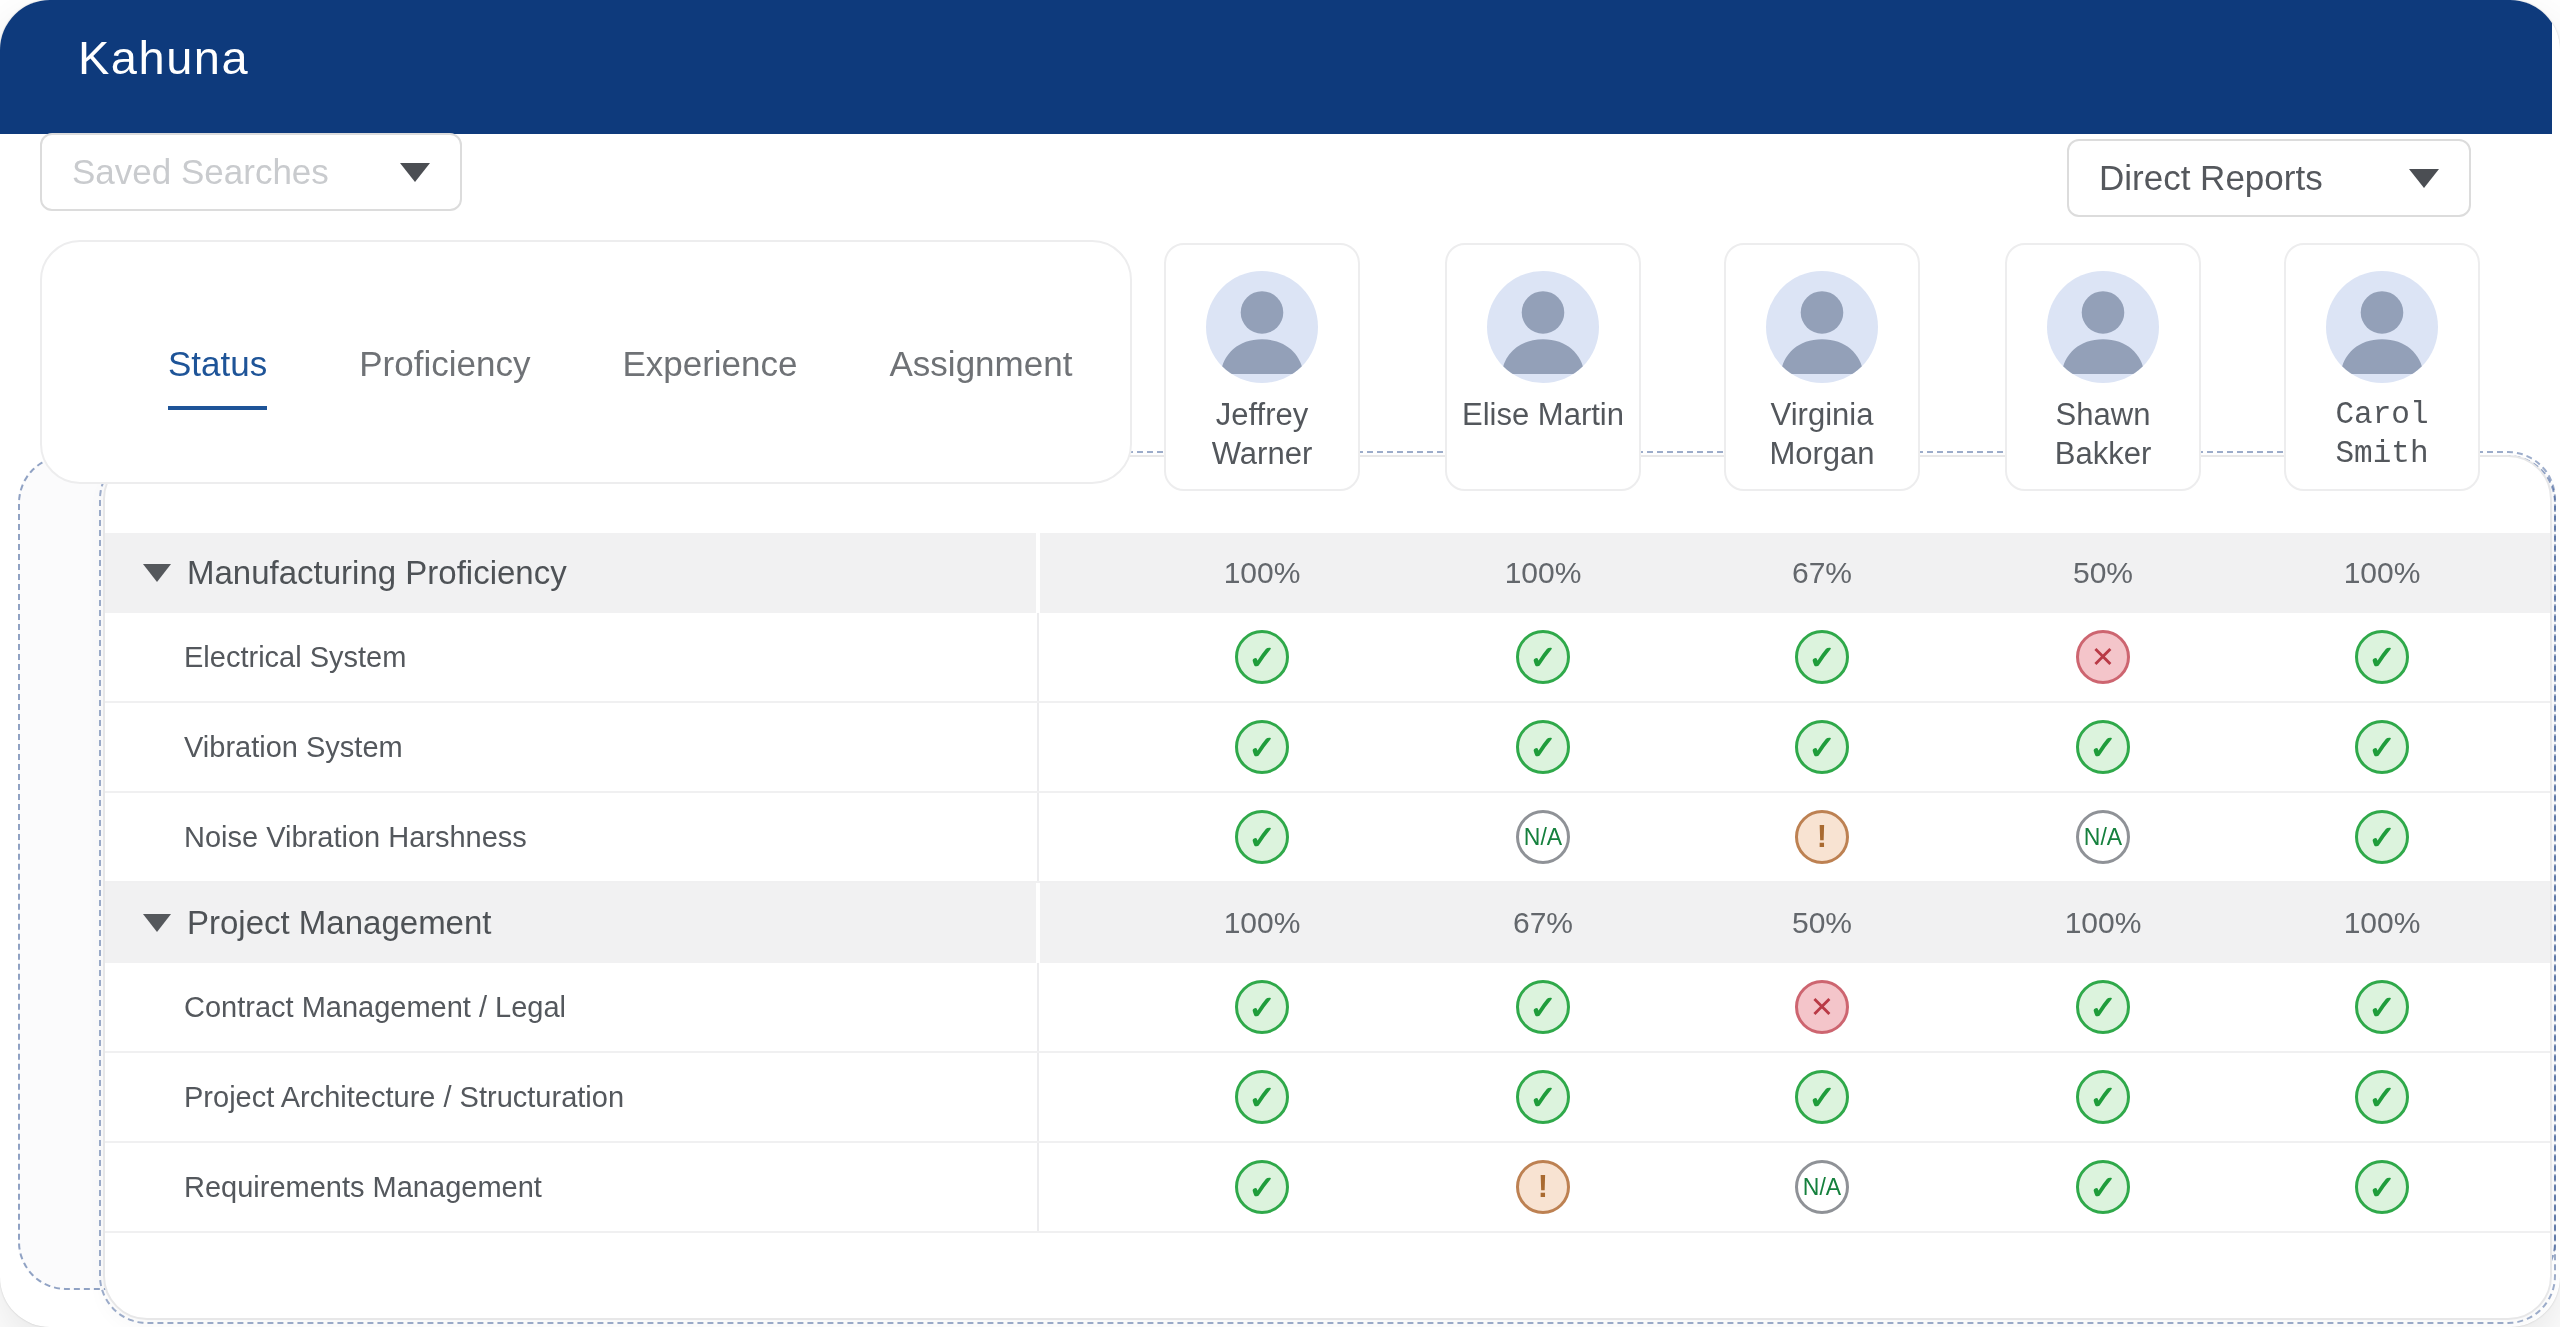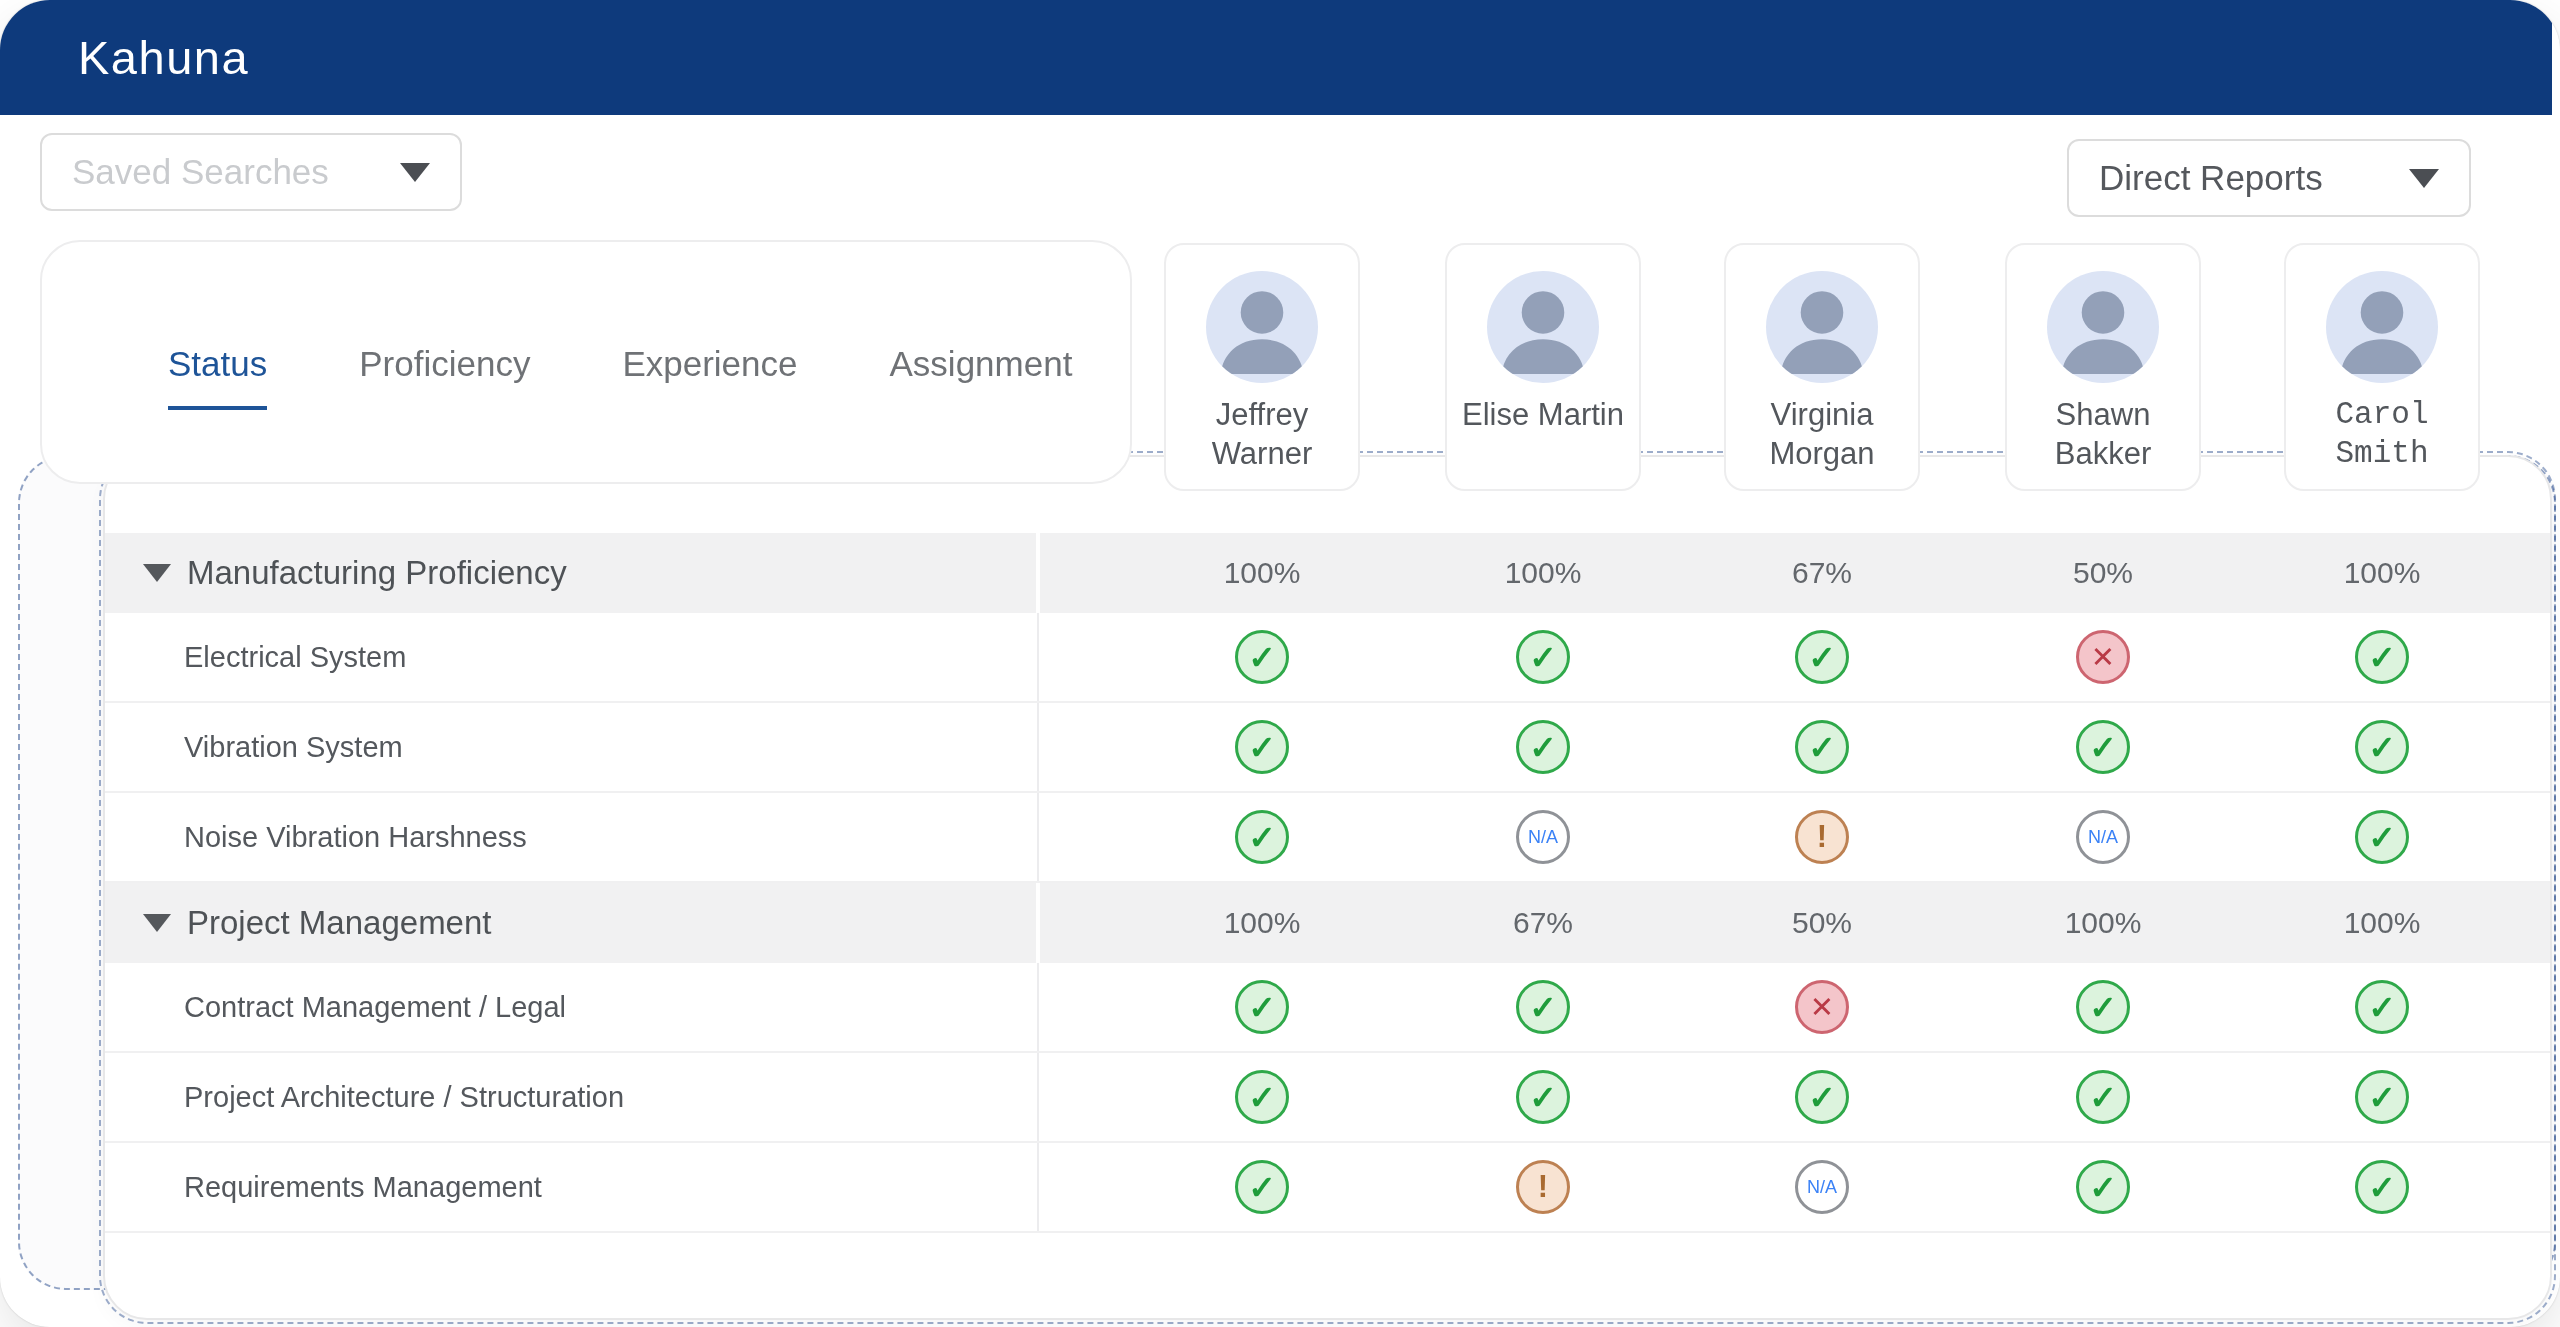--- a/index.html
+++ b/index.html
@@ -3,21 +3,21 @@
 <meta charset="utf-8">
 <style>
   html,body{margin:0;padding:0;background:#ffffff;}
   .app{
     position:relative;width:2560px;height:1327px;
     background:#fff;border-radius:50px;overflow:hidden;
     font-family:"Liberation Sans", sans-serif;
     box-shadow:0 0 2px rgba(0,0,0,.18), 0 20px 50px rgba(0,0,0,.10);
   }
   
-  .topbar{position:absolute;left:0;top:0;right:8px;height:115px;background:#0e3a7c;}
+  .topbar{position:absolute;left:0;top:0;right:8px;height:134px;background:#0e3a7c;}
   .brand{position:absolute;left:78px;top:0;height:115px;line-height:115px;
          color:#fff;font-size:47px;font-weight:500;letter-spacing:1.5px;}
   
   .select{
     position:absolute;height:78px;border:2px solid #dcdcdc;border-radius:12px;
     display:flex;align-items:center;padding:0 30px;box-sizing:border-box;
     font-size:35px;background:#fff;cursor:pointer;
   }
   .select .caret{margin-left:auto;width:0;height:0;
     border-left:15px solid transparent;border-right:15px solid transparent;
@@ -55,21 +55,21 @@
   .skill-row .vline{position:absolute;left:932px;top:0;bottom:0;width:2px;background:#ececee;}
   .skill-name{position:absolute;left:79px;top:50%;transform:translateY(-50%);
     font-size:29px;color:#54585d;}
   .cell{position:absolute;top:50%;transform:translate(-50%,-50%);}
   .score{font-size:30px;color:#63676c;}
   .status{width:54px;height:54px;border-radius:50%;box-sizing:border-box;
     display:flex;align-items:center;justify-content:center;cursor:pointer;}
   .status.check{background:#dcf3dd;border:3px solid #2fa94a;color:#1f9c3b;font-size:33px;font-weight:bold;}
   .status.cross{background:#f4c5ca;border:3px solid #cd6570;color:#b93a46;font-size:29px;}
   .status.warn {background:#f8e3d2;border:3px solid #bd8152;color:#a96a30;font-size:31px;font-weight:bold;}
-  .status.na   {background:#ffffff;border:3px solid #8f9297;color:#3b82f6;font-size:18px;}
+  .status.na   {background:#ffffff;border:3px solid #8f9297;color:#15803d;font-size:23px;}
 </style>
 </head>
 <body>
 
 <div class="app">
 
   <div class="topbar">
     <div class="brand">Kahuna</div>
   </div>
 

